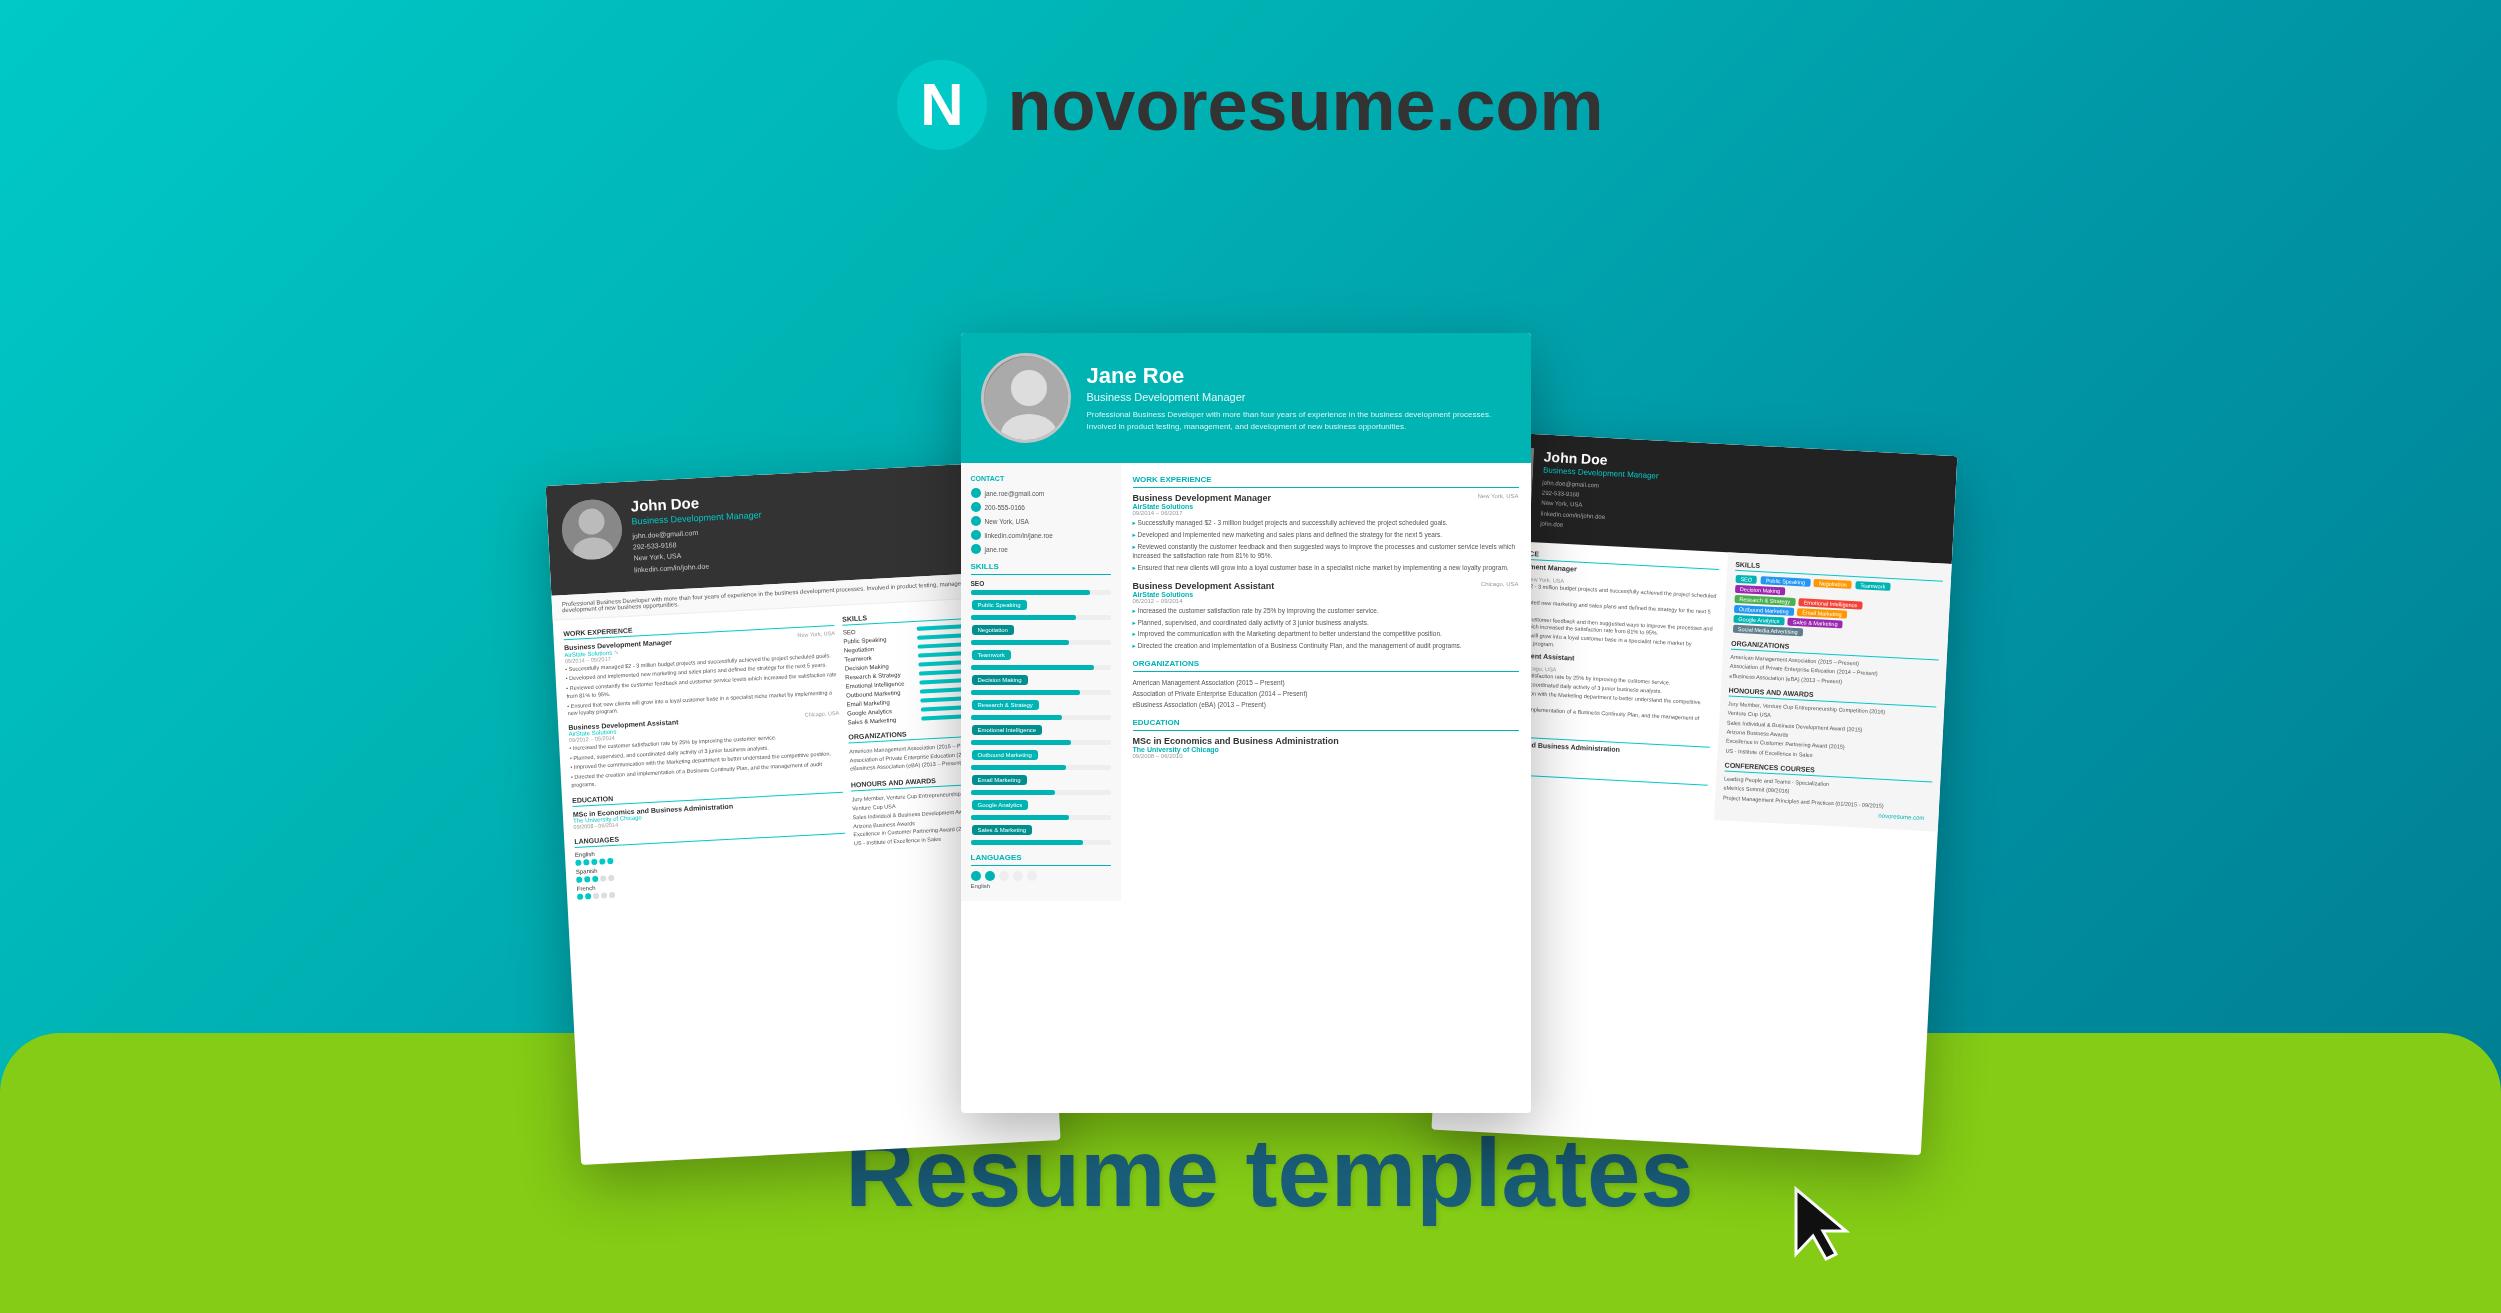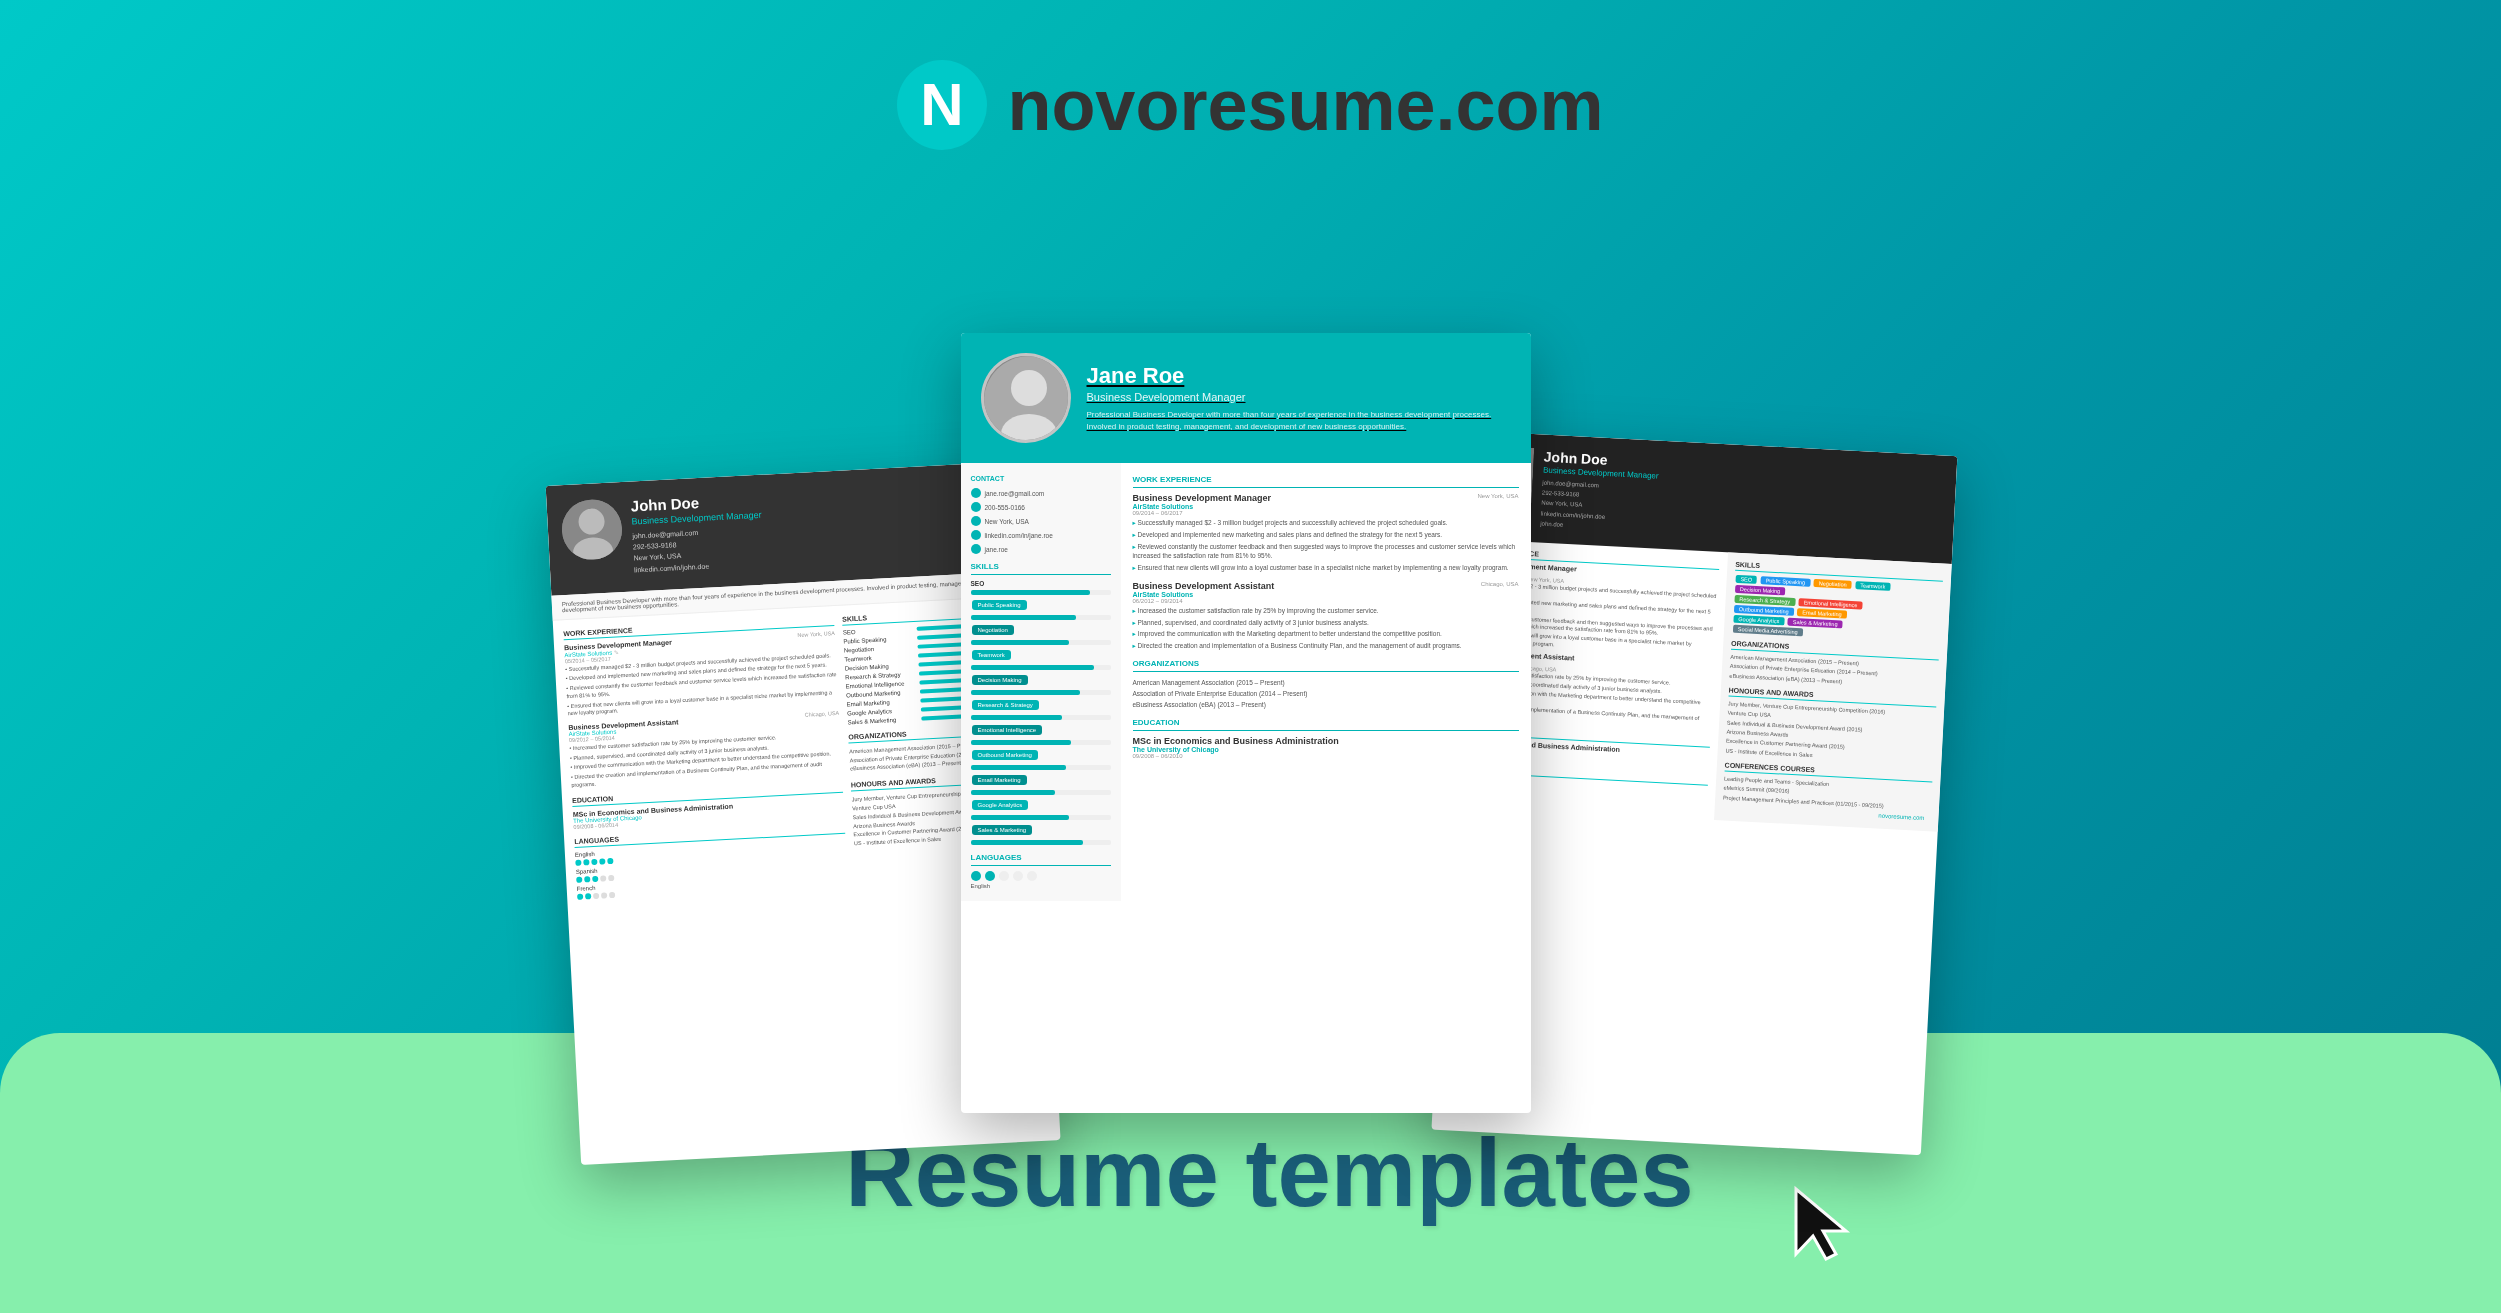--- a/index.html
+++ b/index.html
@@ -30,21 +30,21 @@
       height: 90px;
     }
 
     
     .yellow-banner {
       position: absolute;
       bottom: 0;
       left: 0;
       right: 0;
       height: 280px;
-      background: #86efac;
+      background: #84cc16;
       border-radius: 60px 60px 0 0;
       display: flex;
       align-items: center;
       justify-content: center;
       z-index: 1;
       padding-left: 38px;
     }
     .banner-text {
       font-size: 96px;
       font-weight: 900;
@@ -231,21 +231,20 @@
       margin-bottom: 3px;
     }
 
     
     .resume-center-header {
       background: #00b4b4;
       padding: 20px;
       display: flex;
       gap: 16px;
       align-items: center;
-      text-decoration: underline;
     }
     .center-avatar {
       width: 90px;
       height: 90px;
       border-radius: 50%;
       background: #888;
       flex-shrink: 0;
       border: 3px solid rgba(255,255,255,0.5);
       overflow: hidden;
     }

